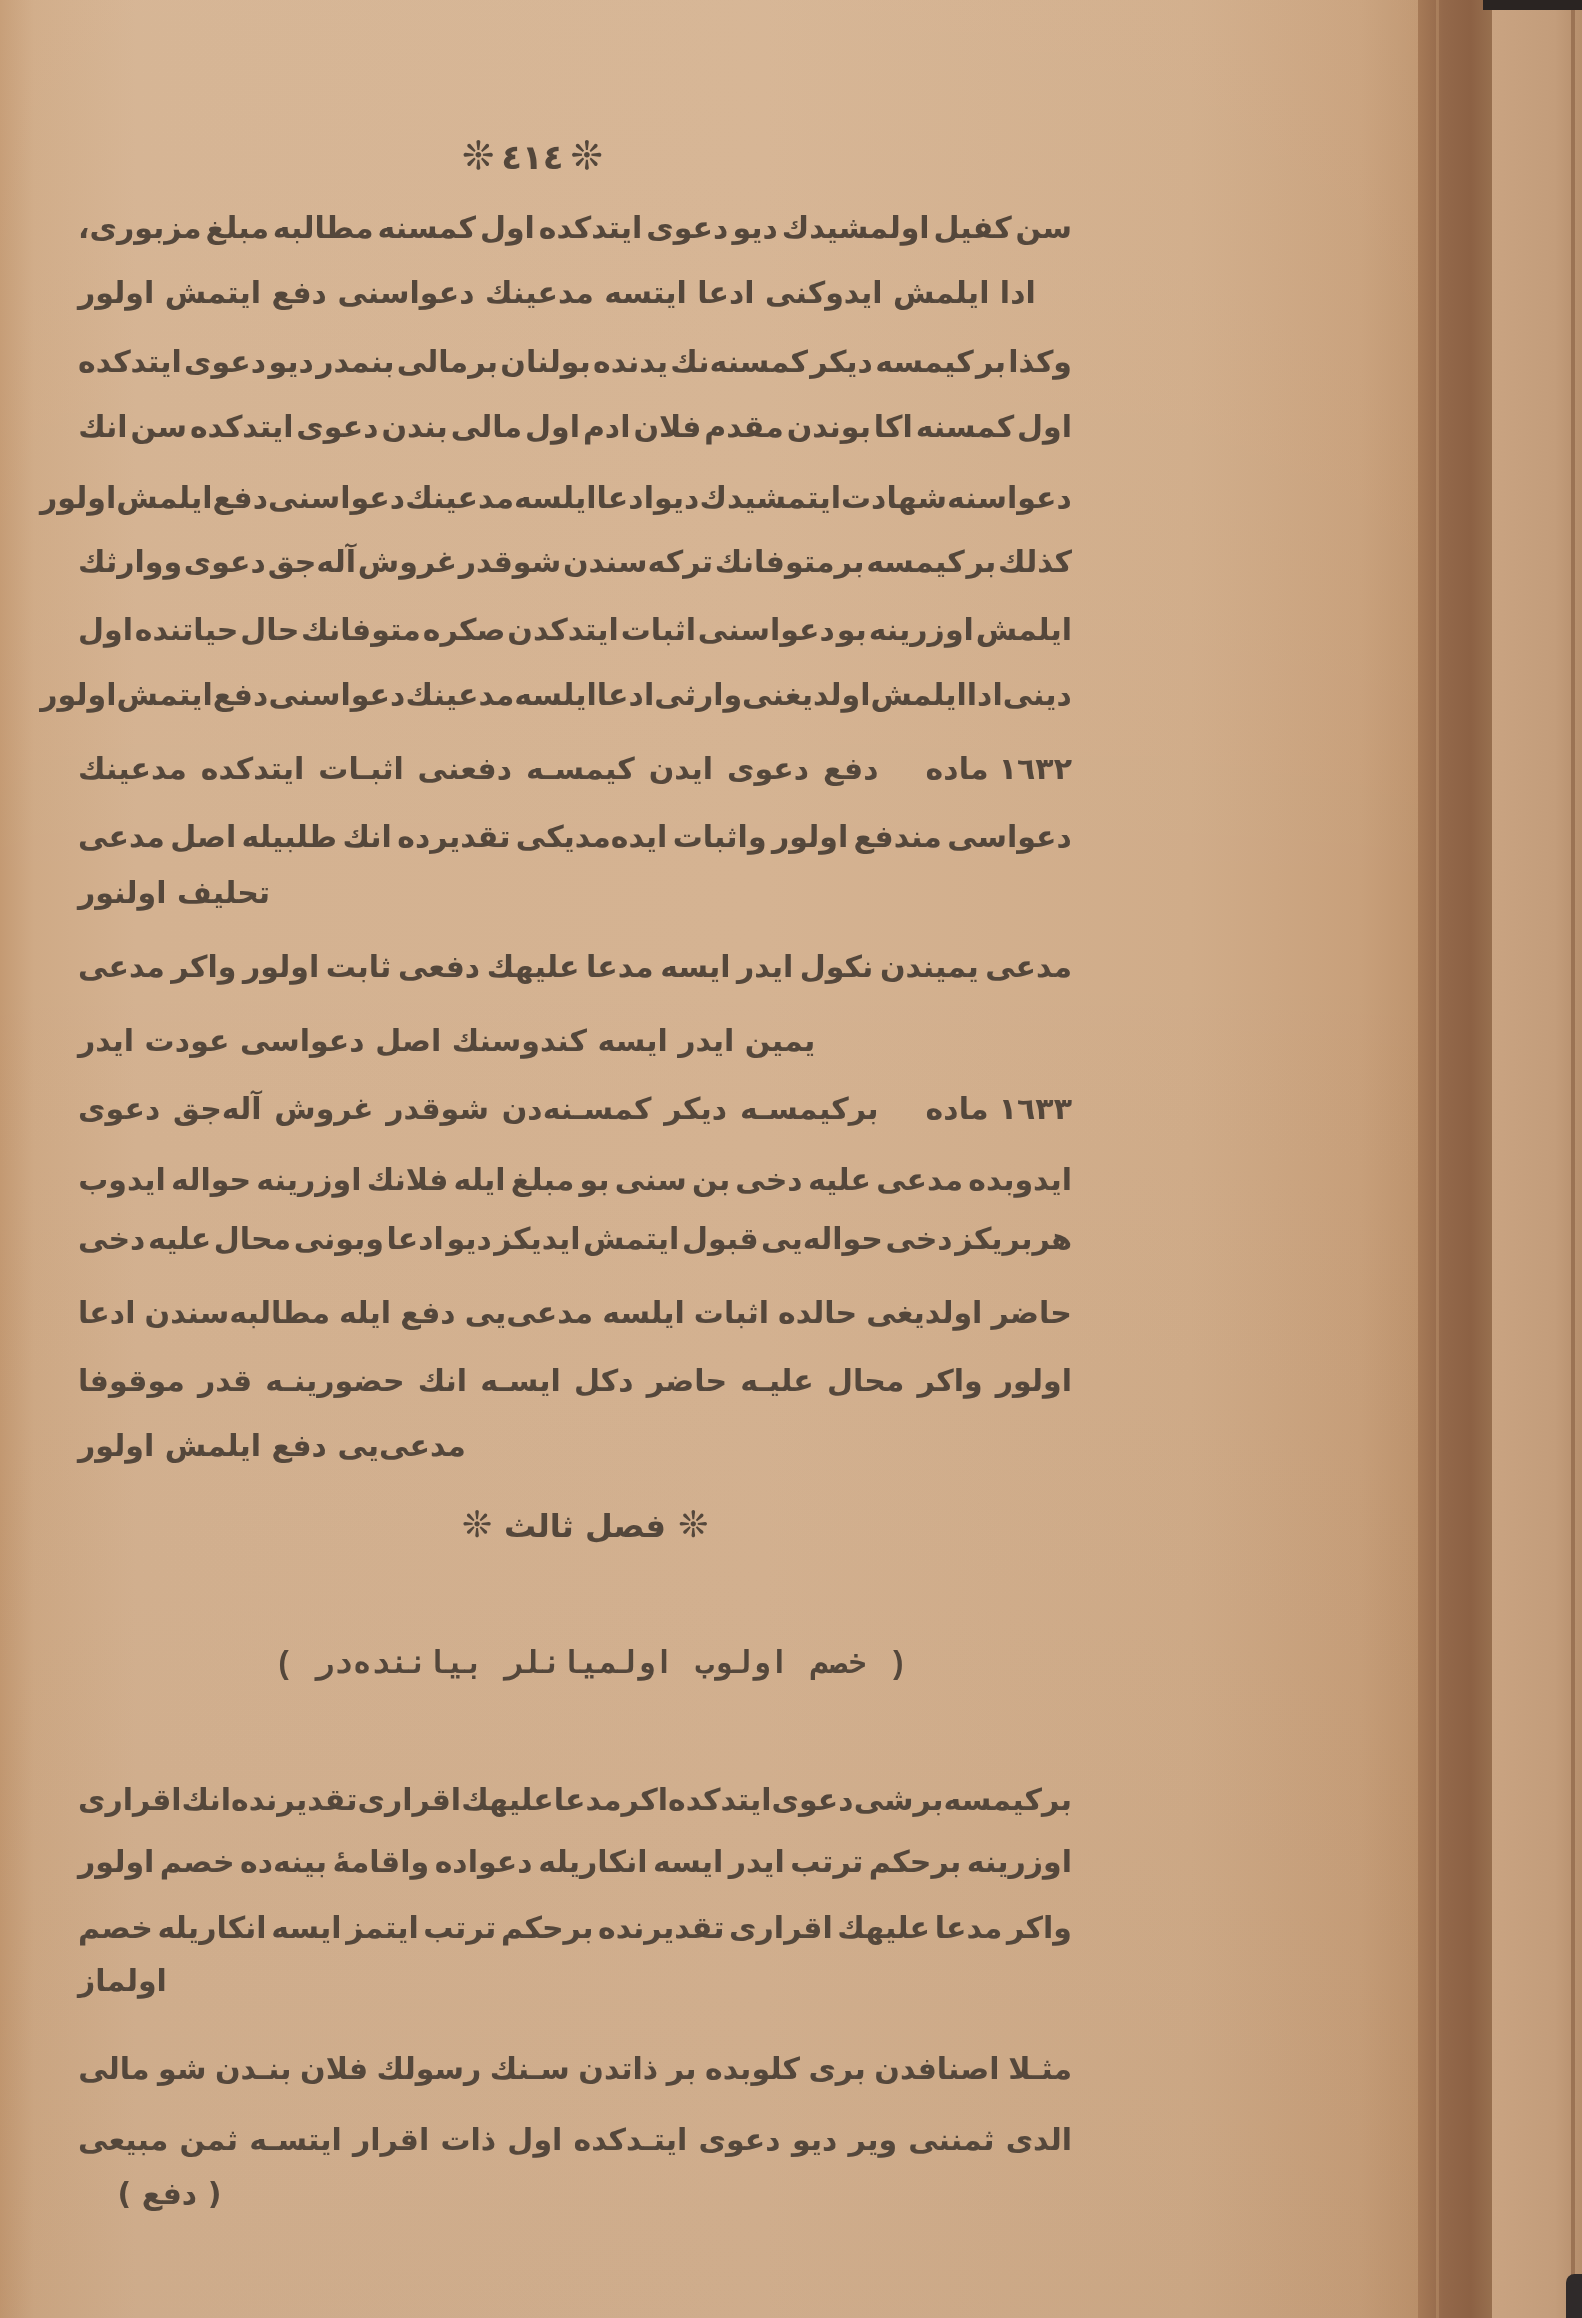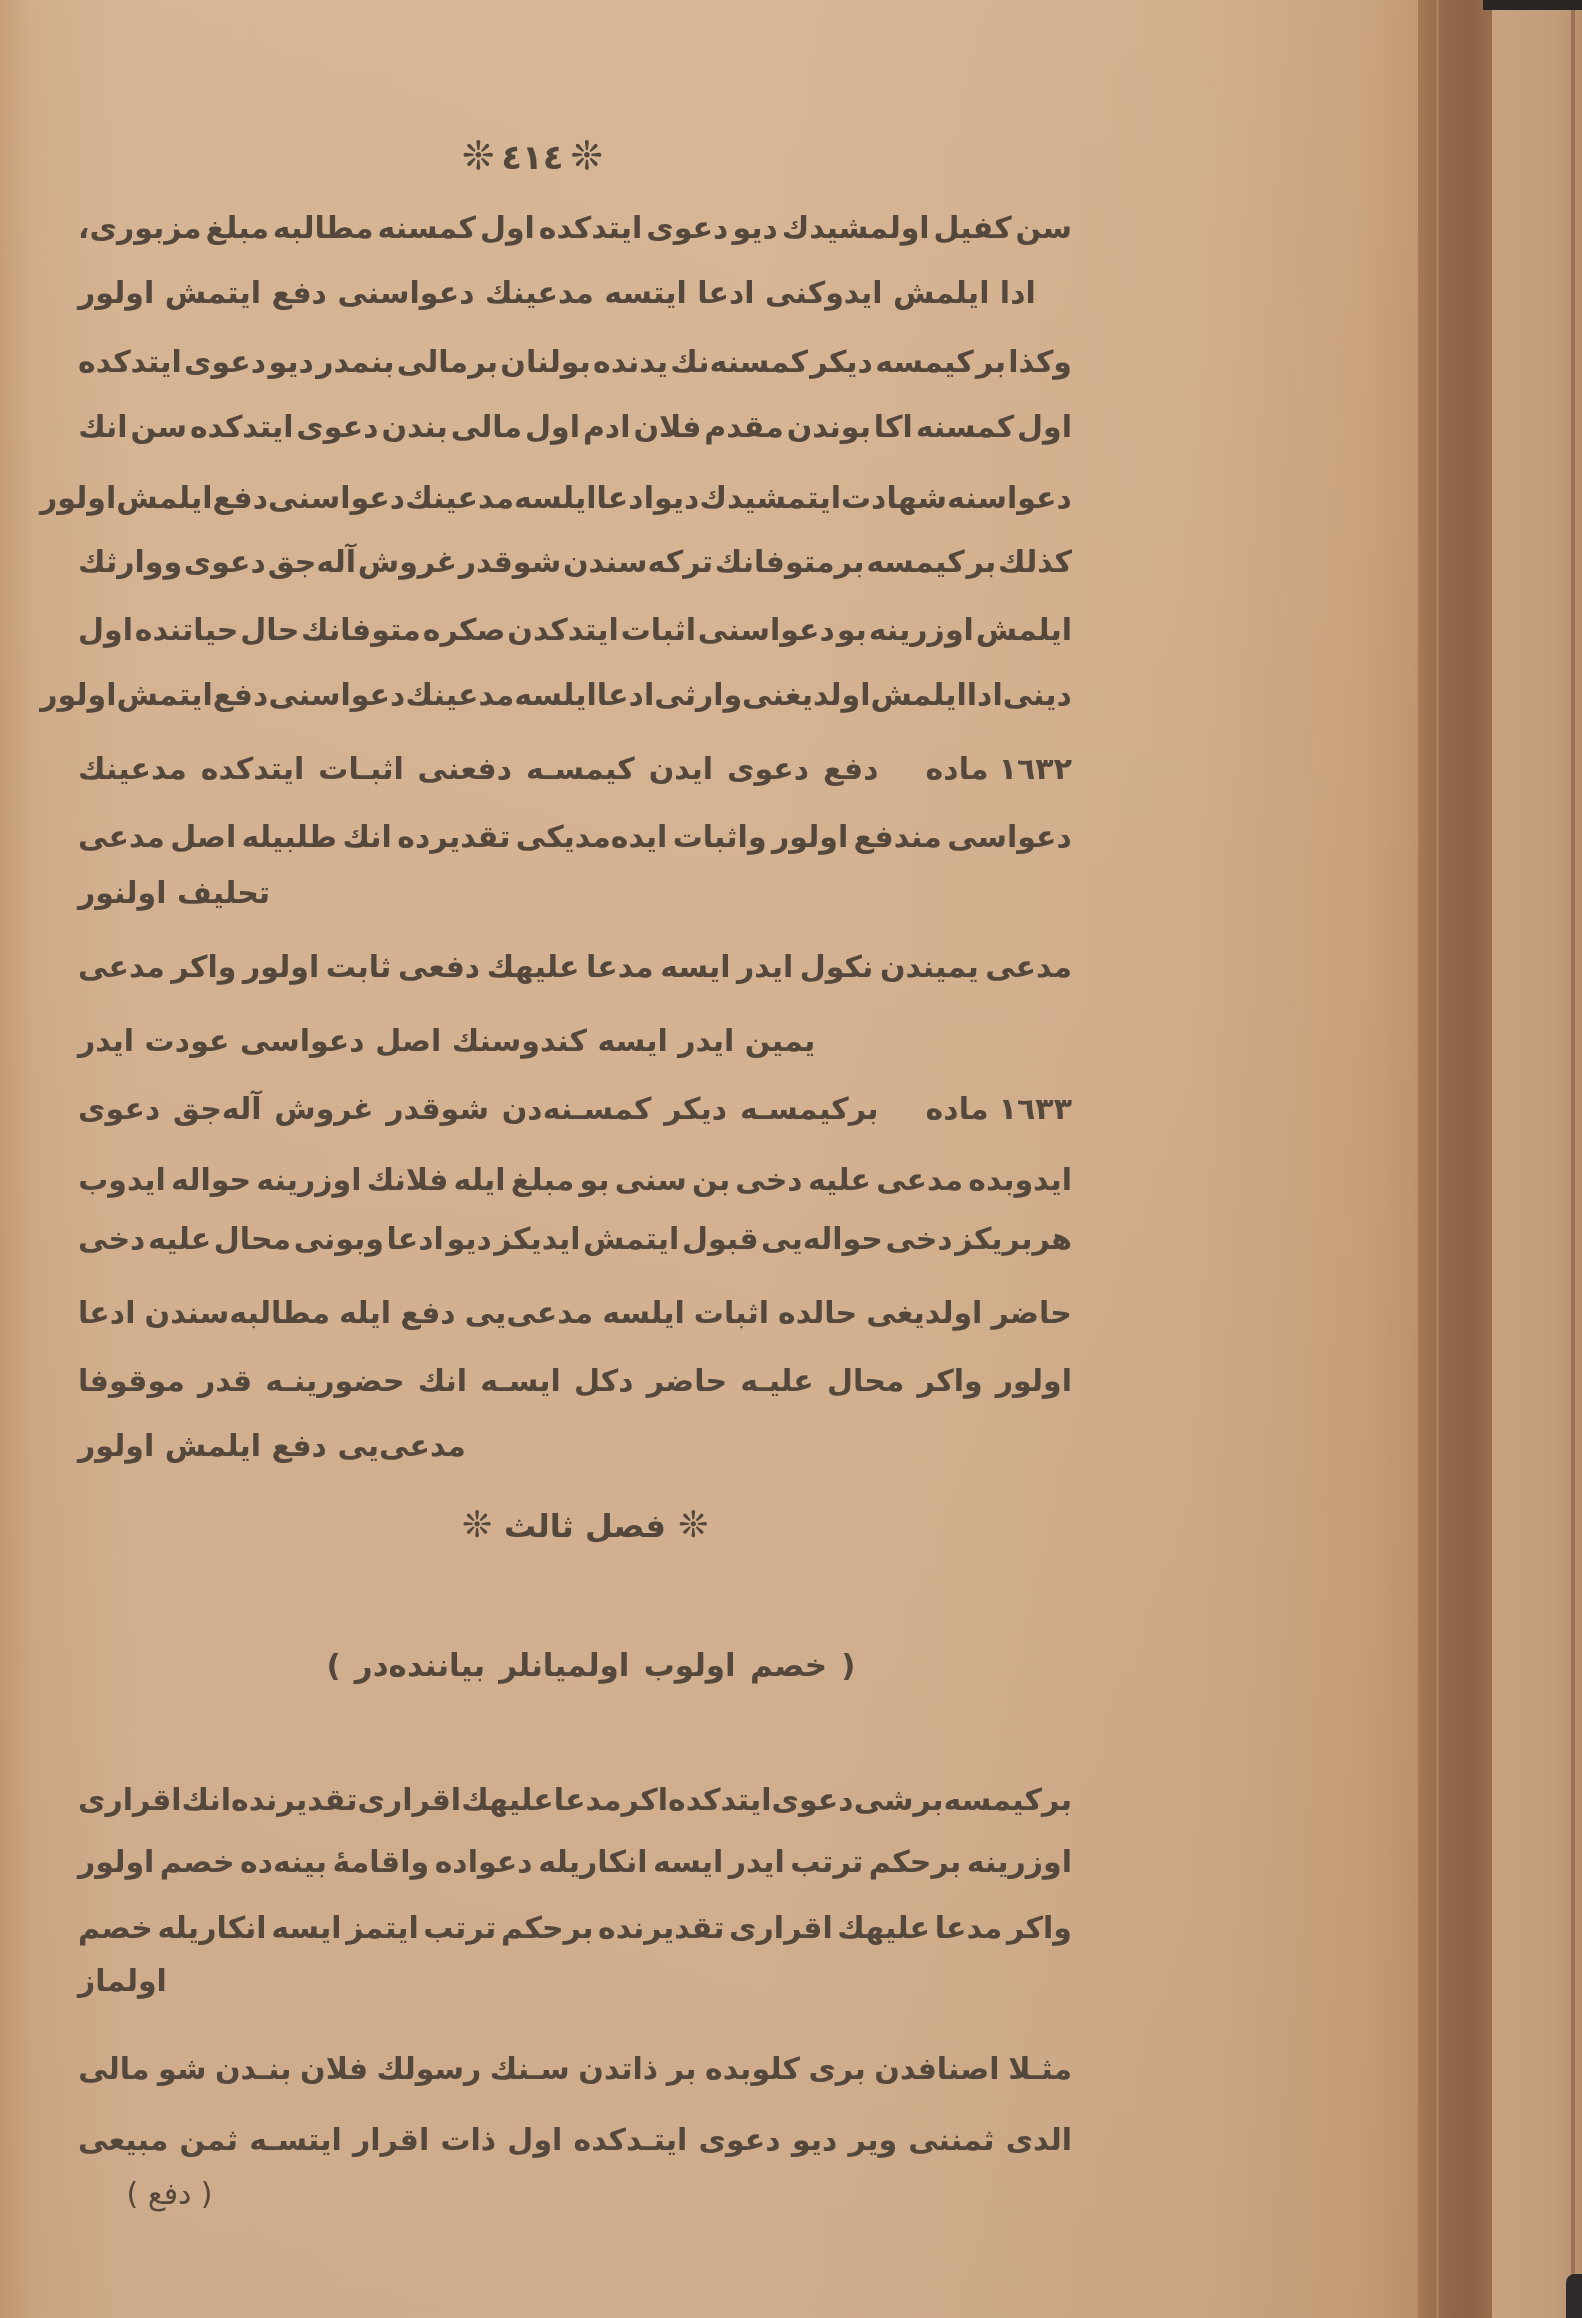--- a/index.html
+++ b/index.html
@@ -66,26 +66,27 @@
       text-align: center; direction: rtl; white-space: nowrap;
       font-size: 32px; font-weight: bold; color: var(--ink);
     }
     .heading .ornament { font-size: 36px; margin: 0 12px; }
     .subheading {
       position: absolute; left: 176px; width: 830px;
       height: 68px; line-height: 68px;
       text-align: center; direction: rtl; white-space: nowrap;
       font-size: 31px; font-weight: bold; color: var(--ink);
       word-spacing: 3.4px;
+      font-family: Liberation Mono, monospace;
     }
     .catchword {
       position: absolute; left: 110px; width: 119px;
       height: 65px; line-height: 65px;
       text-align: center; direction: rtl; white-space: nowrap;
-      font-size: 30px; font-weight: normal; color: var(--ink);
+      font-size: 30px; font-weight: bold; color: var(--ink);
     }
   </style>
 </head>
 <body>
 
 <div class="bg paper"></div>
 <div class="bg paper-shade"></div>
 <div class="bg gutter"></div>
 <div class="bg gutter-highlight"></div>
 <div class="bg next-pages"></div>

